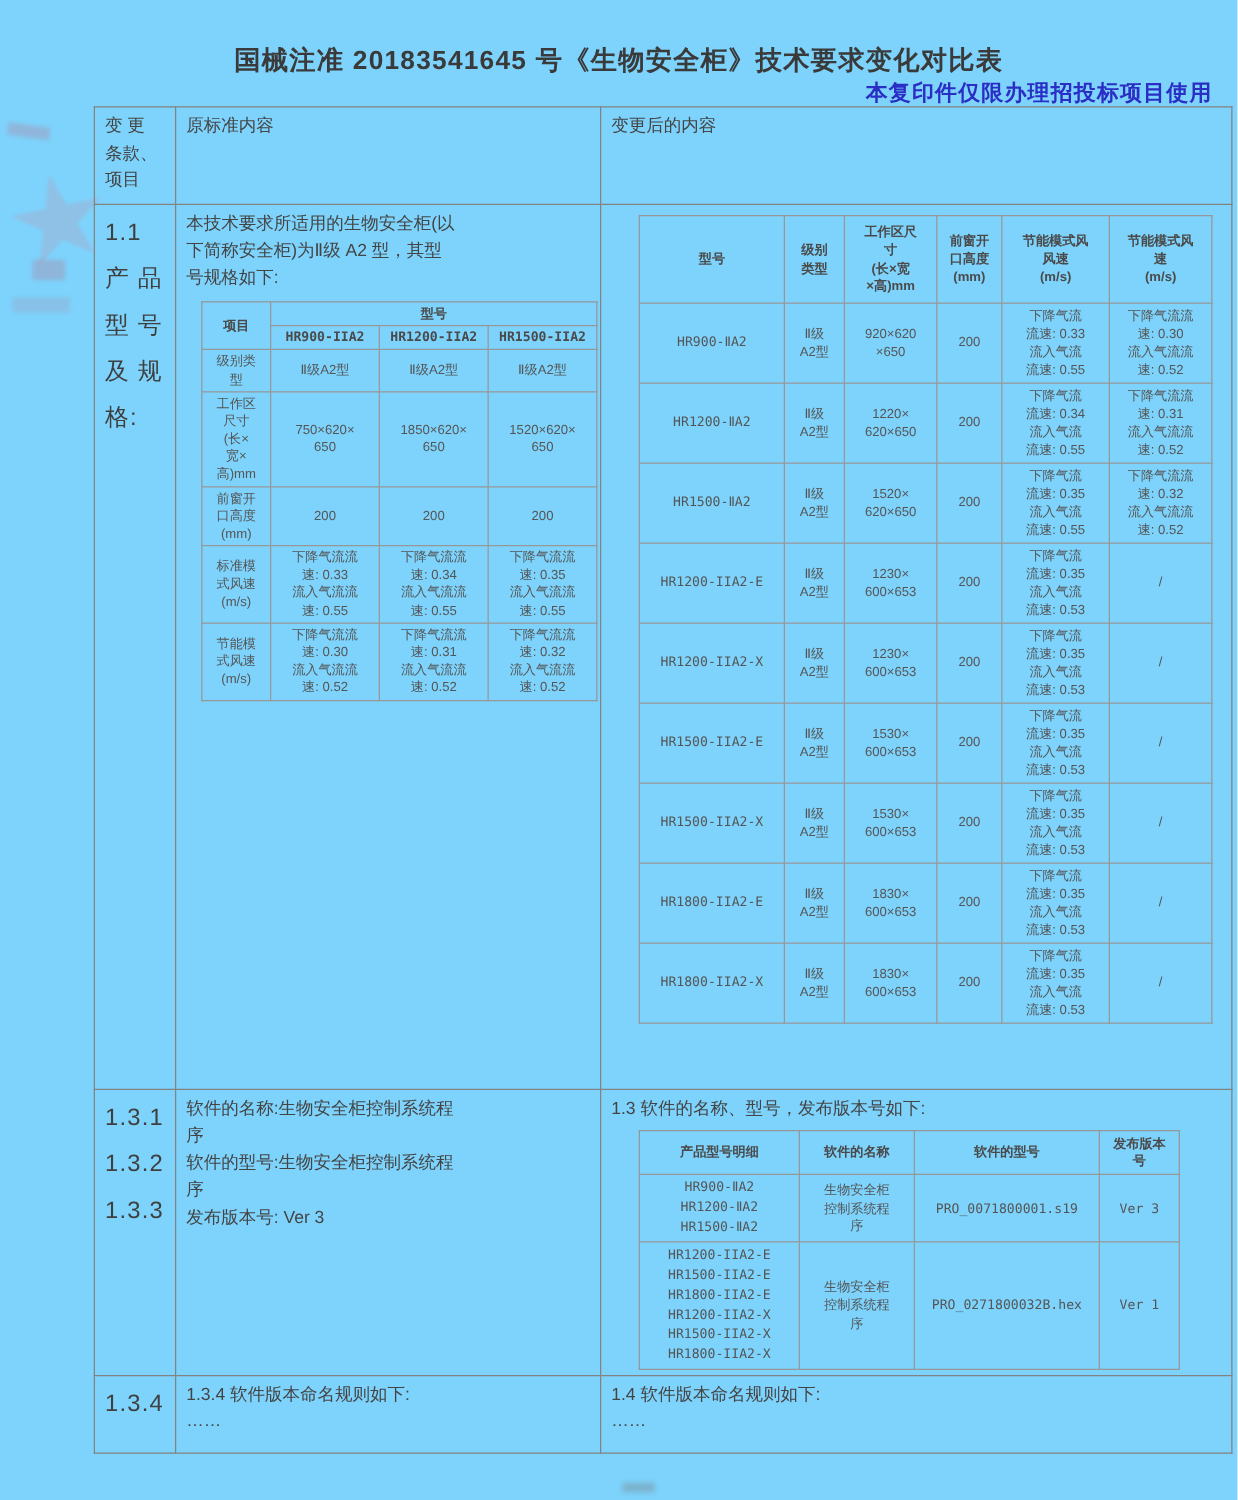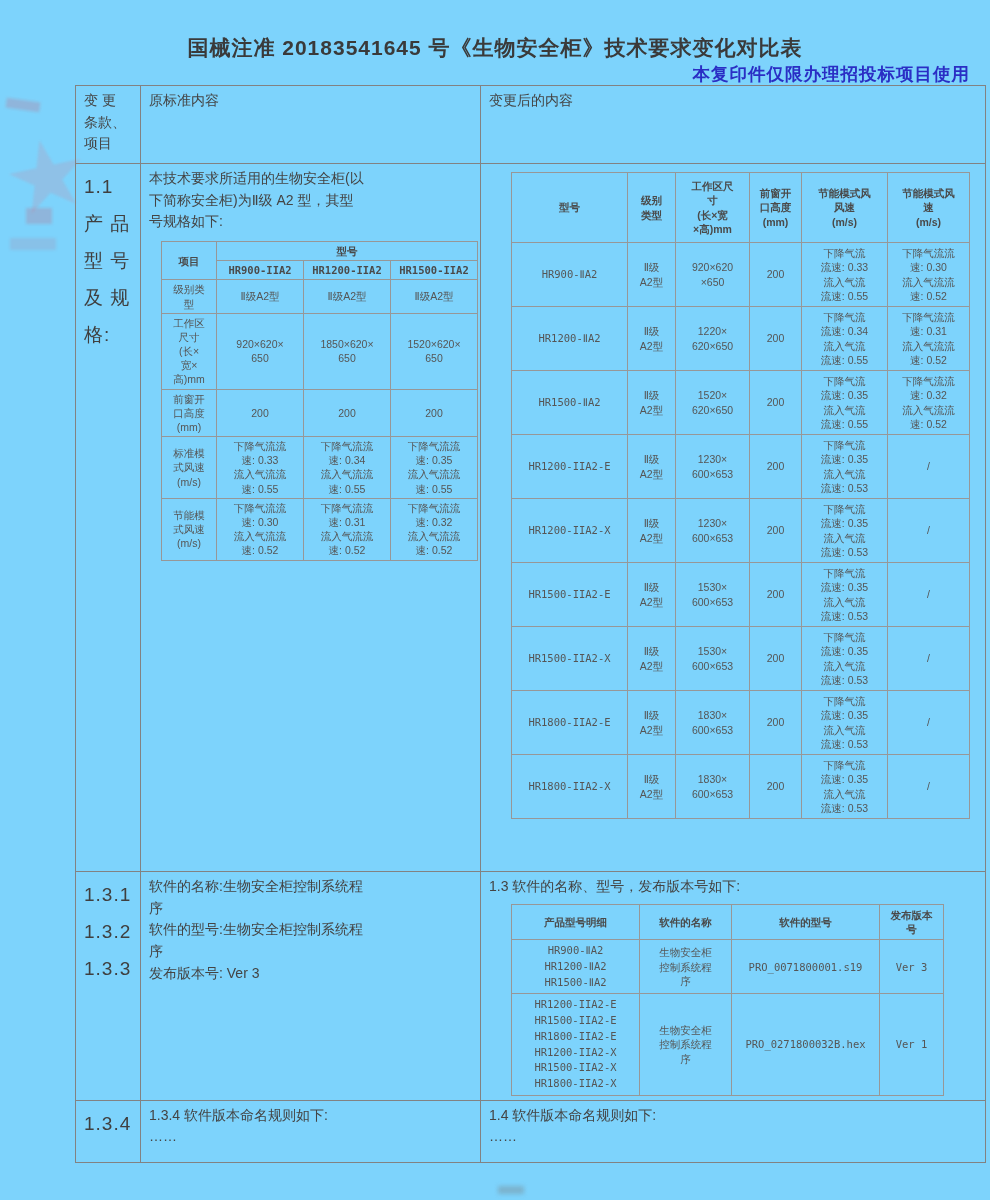--- a/index.html
+++ b/index.html
@@ -139,21 +139,21 @@
                 <td class="pre">Ⅱ级A2型</td>
                 <td class="pre">Ⅱ级A2型</td>
                 <td class="pre">Ⅱ级A2型</td>
               </tr>
               <tr>
                 <td class="pre">工作区
 尺寸
 (长×
 宽×
 高)mm</td>
-                <td class="pre">920×620×
+                <td class="pre">750×620×
 650</td>
                 <td class="pre">1850×620×
 650</td>
                 <td class="pre">1520×620×
 650</td>
               </tr>
               <tr>
                 <td class="pre">前窗开
 口高度
 (mm)</td>

